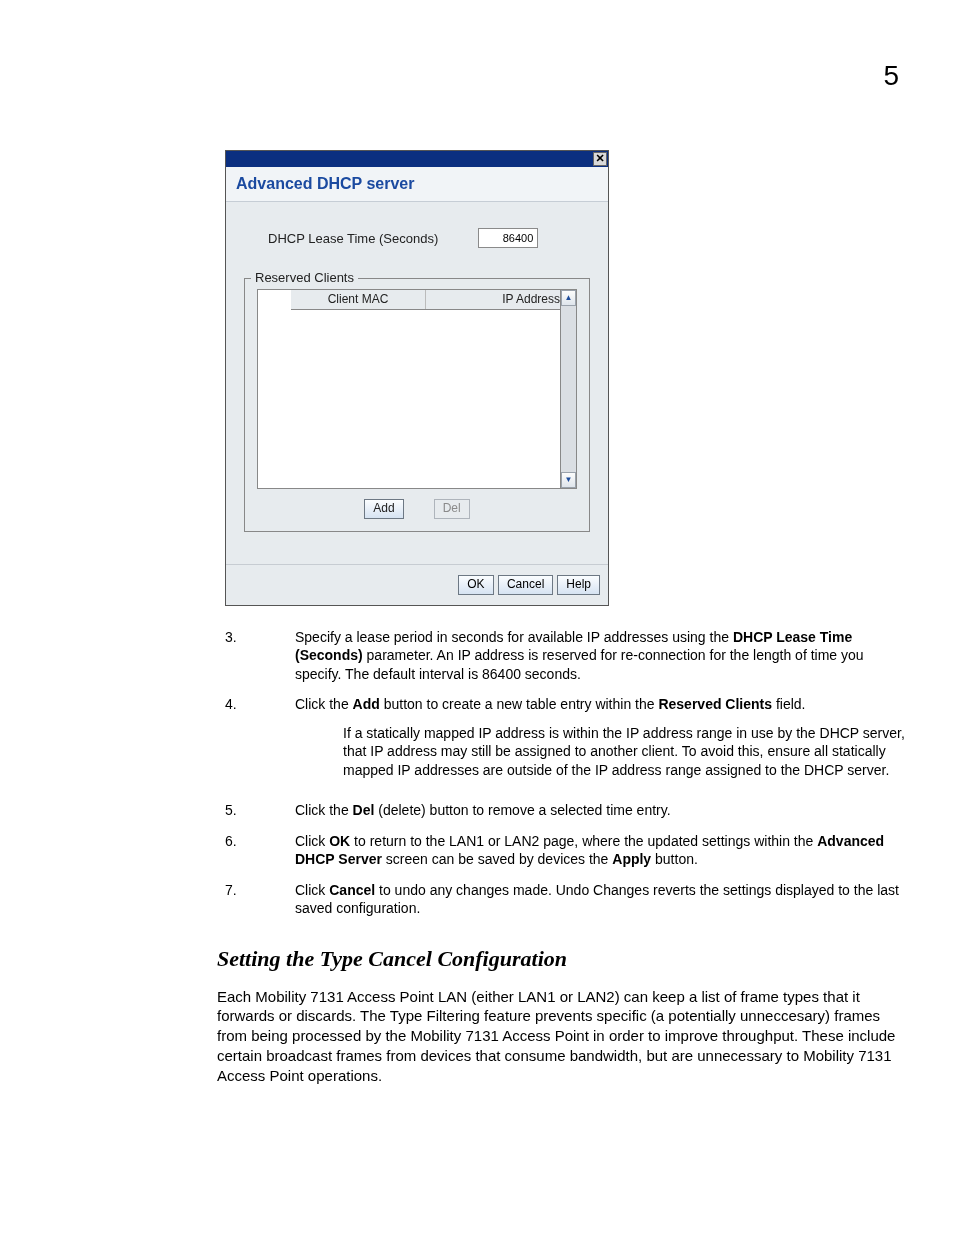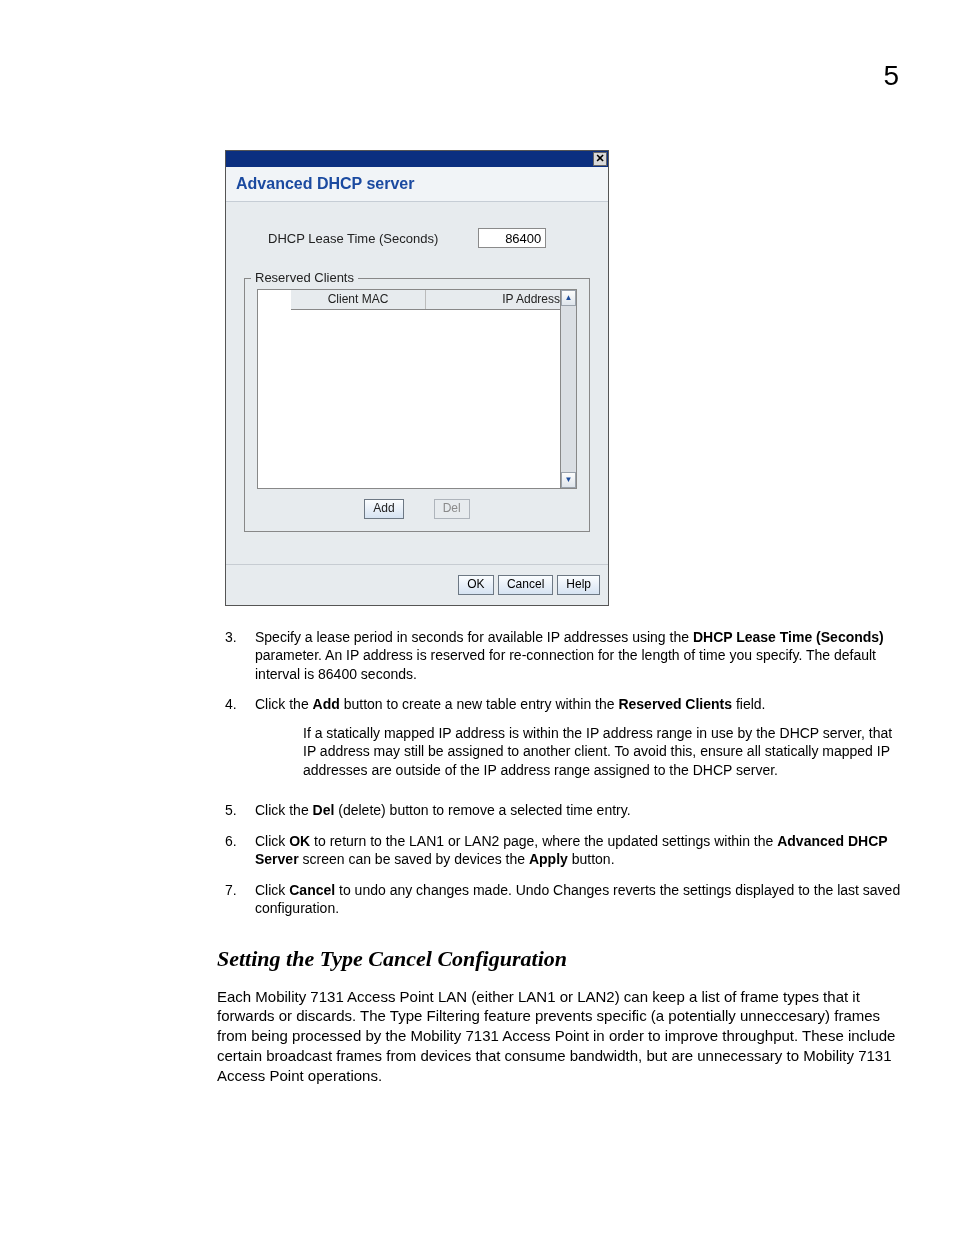--- a/index.html
+++ b/index.html
@@ -64,27 +64,27 @@
     color: #222;
   }
   .lease-row {
     display: flex;
     align-items: center;
     gap: 40px;
     margin-bottom: 30px;
     padding-left: 24px;
   }
   .lease-row .val {
-    width: 68px;
+    width: 60px;
     height: 20px;
     border: 1px solid #8a8a8a;
     background: #fff;
     text-align: right;
     padding: 1px 4px;
-    font-size: 13px;
+    font-size: 11px;
   }
   .fieldset {
     border: 1px solid #888;
     position: relative;
     padding: 10px 12px 12px 12px;
     margin-bottom: 20px;
   }
   .fieldset-legend {
     position: absolute;
     top: -9px;
@@ -177,21 +177,21 @@
     list-style: none;
   }
   .instructions li {
     display: flex;
     margin-bottom: 12px;
   }
   .instructions li .num {
     width: 30px;
     flex-shrink: 0;
   }
-  .instructions li .txt { flex: 1; }
+  .instructions li .txt { flex: 1; margin-left: 40px; }
   .instructions .sub {
     margin: 10px 0 10px 48px;
   }
   .instructions b { font-weight: bold; }
   .section-title {
     font-family: "Times New Roman", Times, serif;
     font-style: italic;
     font-weight: bold;
     font-size: 22px;
     margin: 26px 0 14px -8px;

